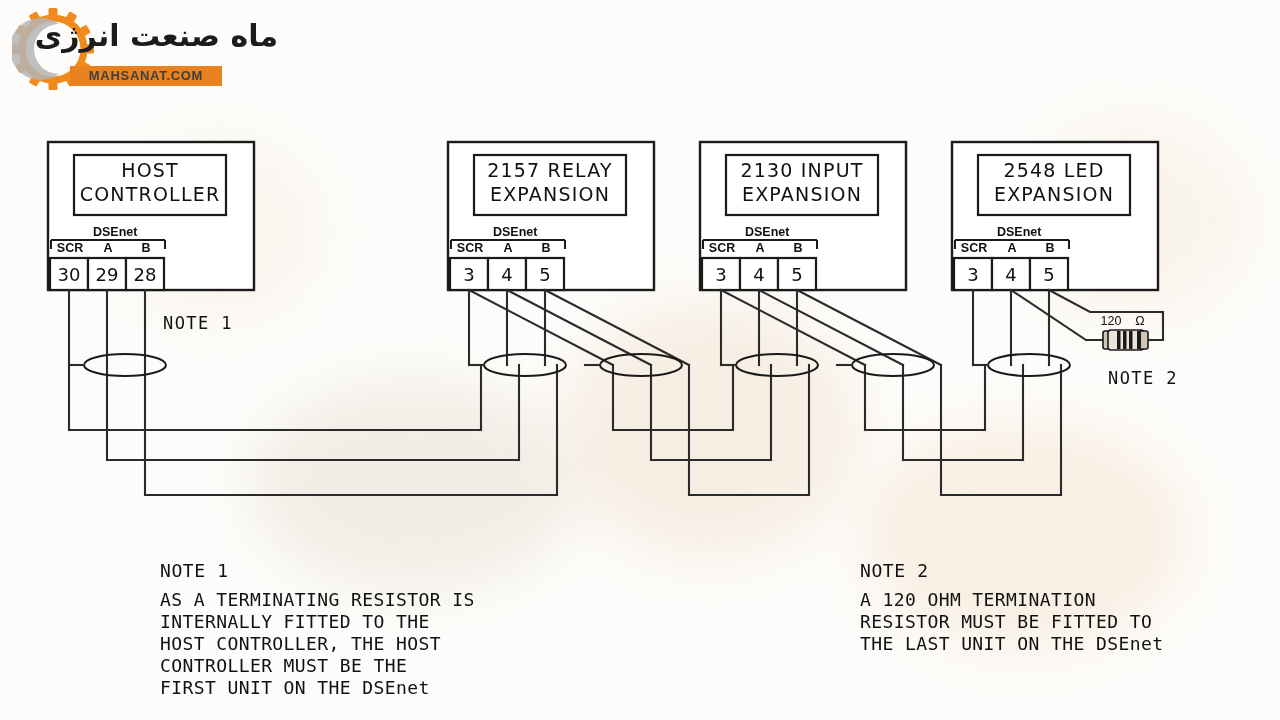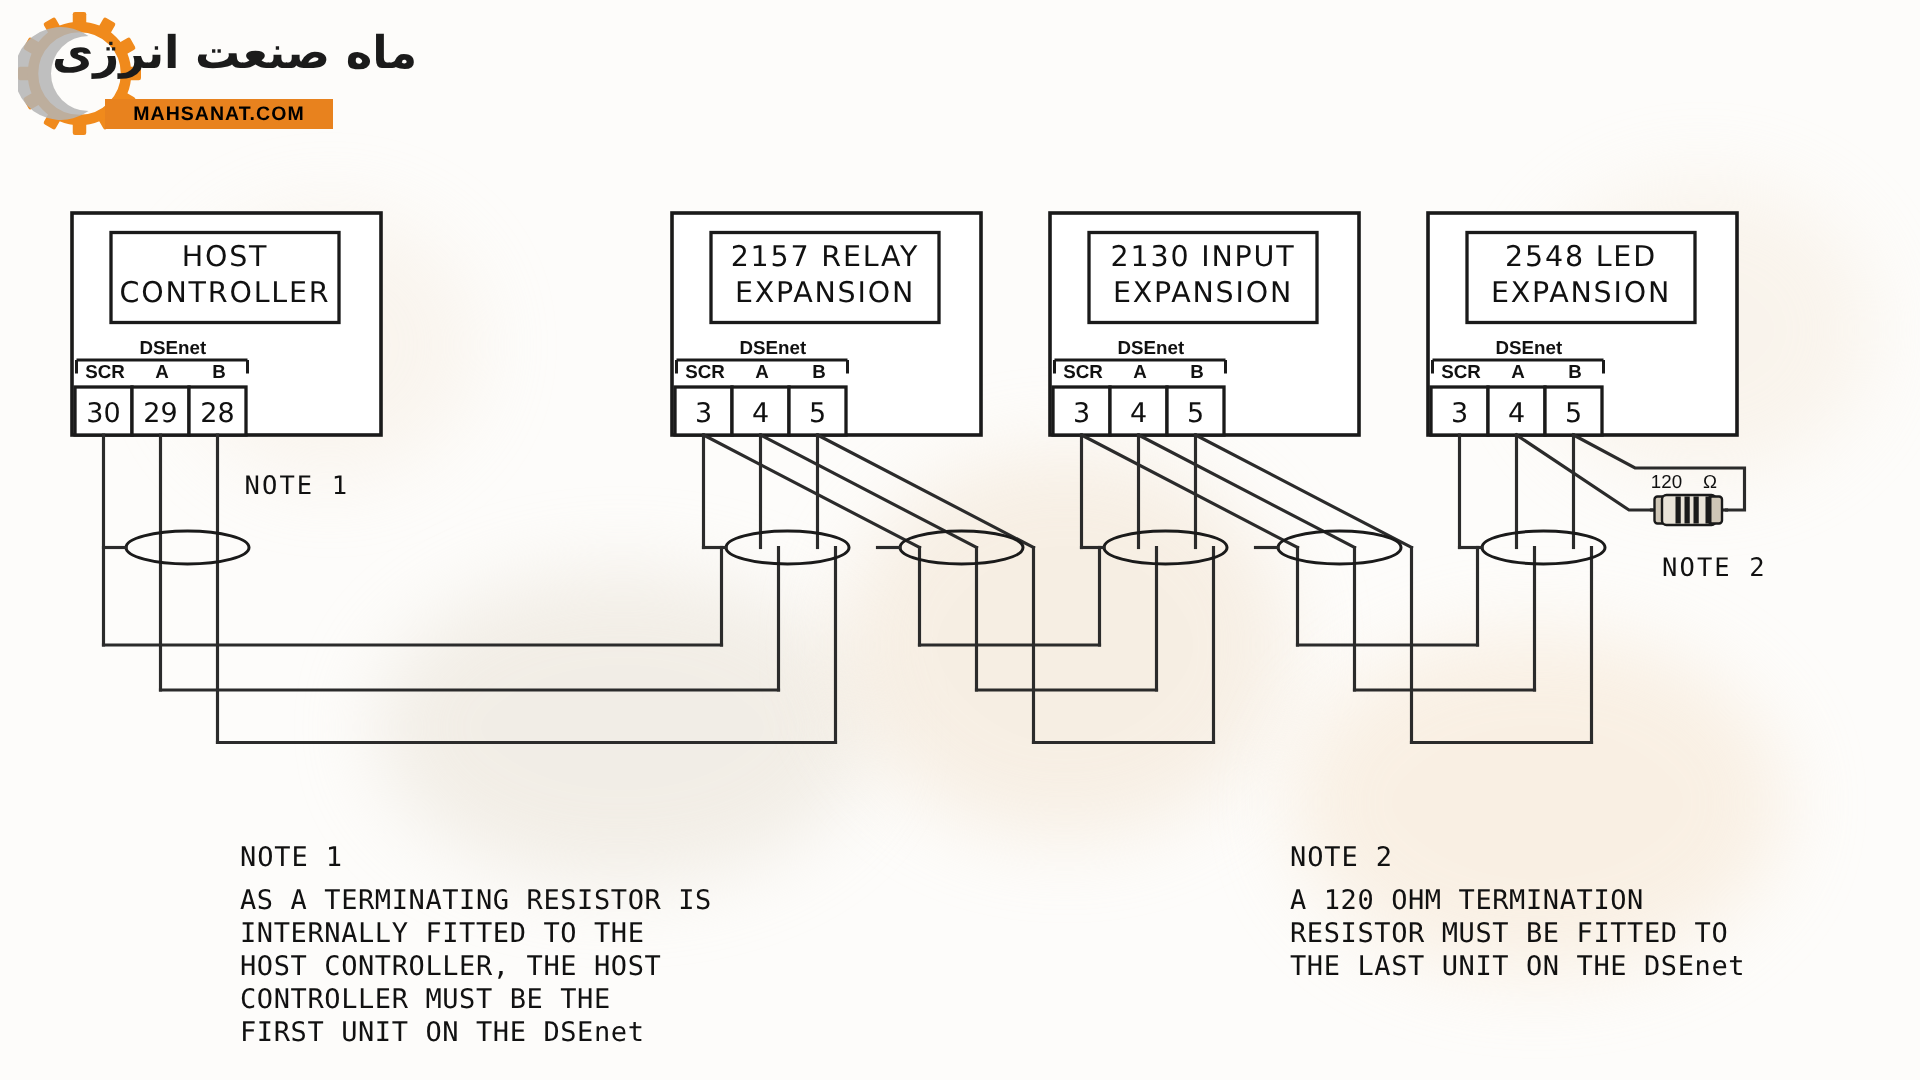--- a/index.html
+++ b/index.html
@@ -46,21 +46,21 @@
     width: 82px;
     height: 82px;
   }
   #logo .brandline {
     position: absolute;
     left: 62px;
     top: 60px;
     width: 152px;
     height: 20px;
     background: #e8821e;
-    color: #000000;
+    color: #404040;
     font-family: "Liberation Sans", sans-serif;
     font-weight: bold;
     font-size: 13px;
     letter-spacing: 0.7px;
     text-align: center;
     line-height: 20px;
   }
   #logo .farsi {
     position: absolute;
     left: 55px;

